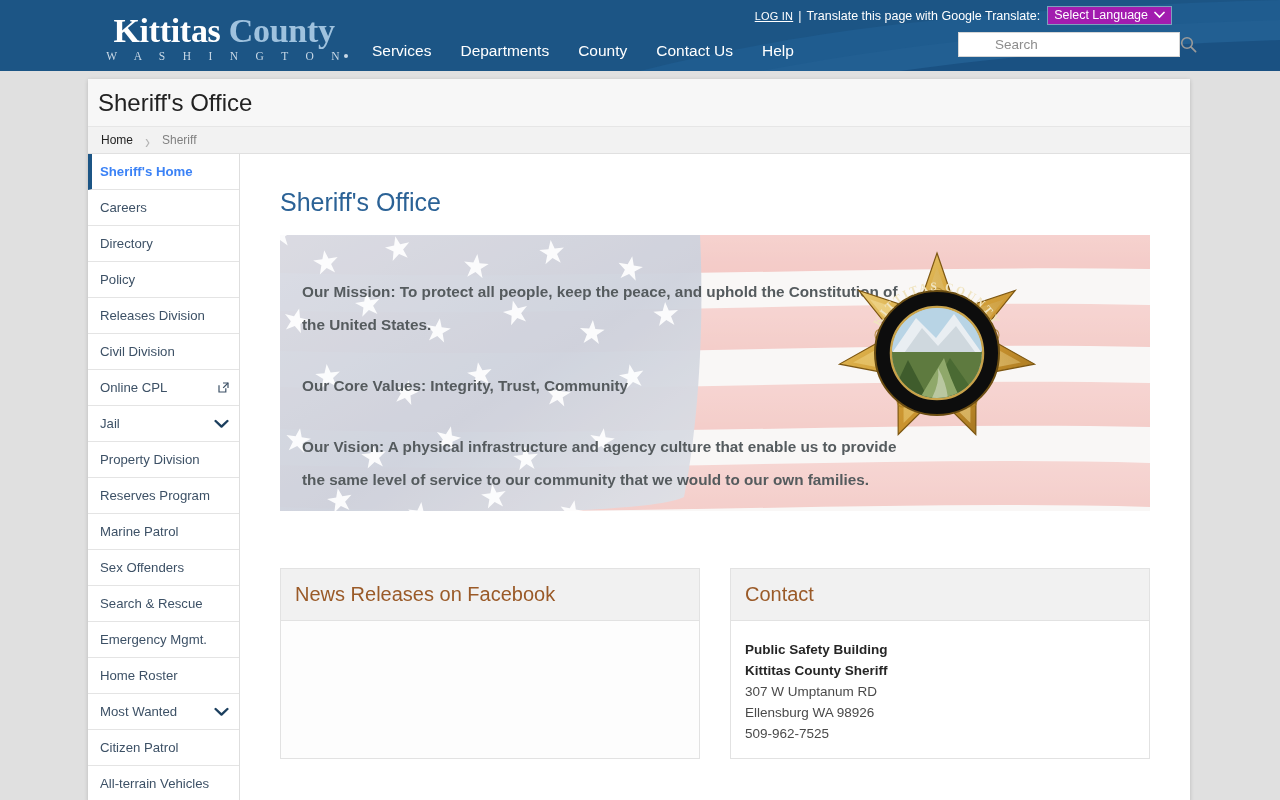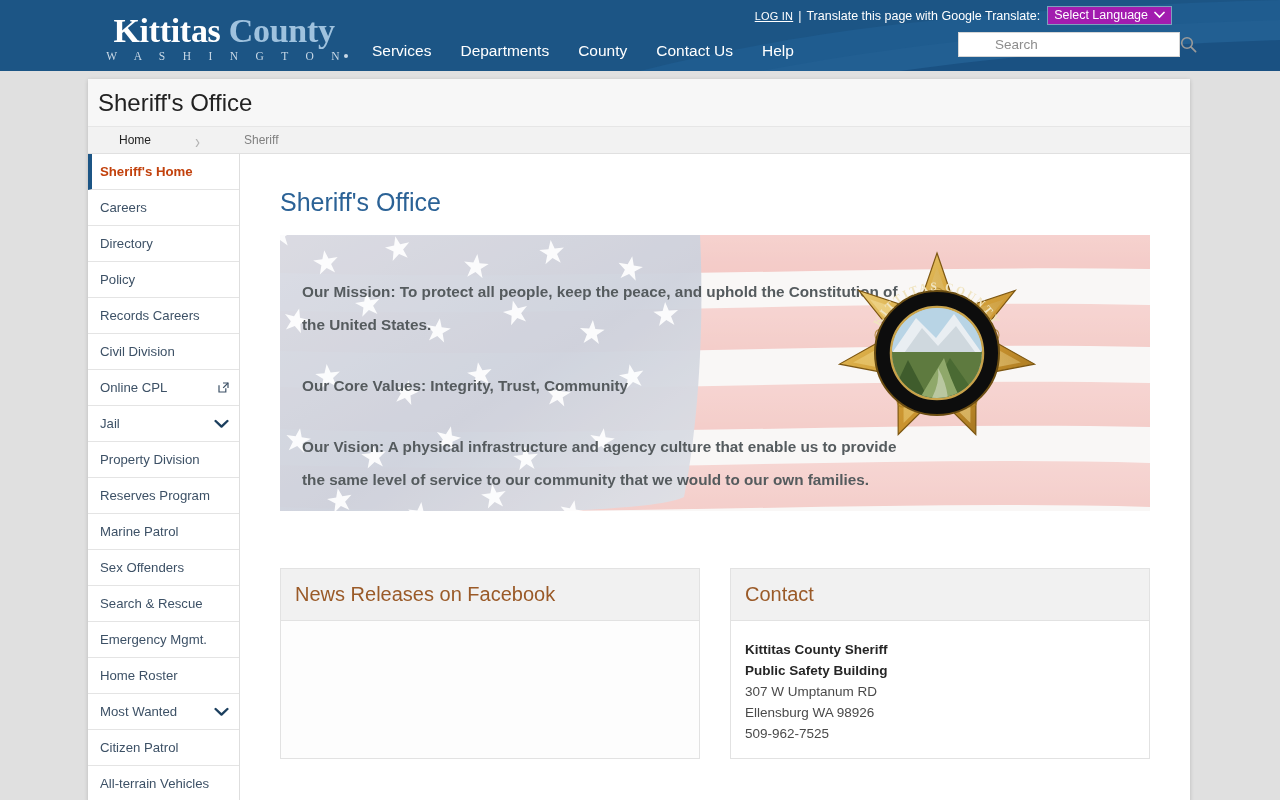--- a/index.html
+++ b/index.html
@@ -117,23 +117,22 @@
   }
   .page-title {
     font-size: 24px; color: #222;
     font-weight: 400;
   }
   .breadcrumb {
     height: 27px;
     background: #f2f2f2;
     border-bottom: 1px solid #e0e0e0;
     display: flex; align-items: center;
-    padding-left: 31px;
+    padding-left: 13px;
     font-size: 12px;
-    gap: 32px;
   }
   .breadcrumb a { color: #222; text-decoration: none; }
   .breadcrumb .crumb-sep {
     color: #b5b5b5; margin: 0 12px;
     font-size: 15px; transform: scaleY(1.4);
   }
   .breadcrumb .current { color: #808080; }
 
   .body-row { display: flex; }
 
@@ -149,21 +148,21 @@
     height: 36px;
     display: flex; align-items: center;
     padding: 0 10px 0 12px;
     border-bottom: 1px solid #e4e4e4;
     font-size: 13.2px;
     color: #3d5166;
     cursor: pointer;
     background: #fff;
   }
   .side-item.active {
-    color: #c2410c;
+    color: #3b82f6;
     font-weight: 700;
     border-left: 4px solid #1c5585;
     padding-left: 8px;
   }
   .side-label { flex: 1; white-space: nowrap; }
   .ext-icon { margin-left: 5px; display:inline-flex; }
   .chev { color: #1c3f5e; display:inline-flex; }
 
   
   .content {
@@ -307,21 +306,21 @@
         <div class="side-item">
           <span class="side-label">Careers</span>
         </div>
         <div class="side-item">
           <span class="side-label">Directory</span>
         </div>
         <div class="side-item">
           <span class="side-label">Policy</span>
         </div>
         <div class="side-item">
-          <span class="side-label">Records Careers</span>
+          <span class="side-label">Releases Division</span>
         </div>
         <div class="side-item">
           <span class="side-label">Civil Division</span>
         </div>
         <div class="side-item">
           <span class="side-label">Online CPL</span>
           <span class="ext-icon">
             <svg width="11" height="11" viewBox="0 0 11 11">
               <path d="M1,3.2 L1,10 L7.8,10 L7.8,6.2" stroke="#3d5166" stroke-width="1.2" fill="none"></path>
               <path d="M5,1 L10,1 L10,6" stroke="#3d5166" stroke-width="1.2" fill="none"></path>
@@ -508,22 +507,22 @@
             <div class="panel-head">
               <div class="panel-title">News Releases on Facebook</div>
             </div>
             <div class="panel-body empty"></div>
           </section>
           <section class="panel">
             <div class="panel-head">
               <div class="panel-title">Contact</div>
             </div>
             <div class="panel-body">
+              <div class="contact-strong">Public Safety Building</div>
               <div class="contact-strong">Kittitas County Sheriff</div>
-              <div class="contact-strong">Public Safety Building</div>
               <div>307 W Umptanum RD</div>
               <div>Ellensburg WA 98926</div>
               <div>509-962-7525</div>
             </div>
           </section>
         </div>
 
     </main>
   </div>
 </div>

